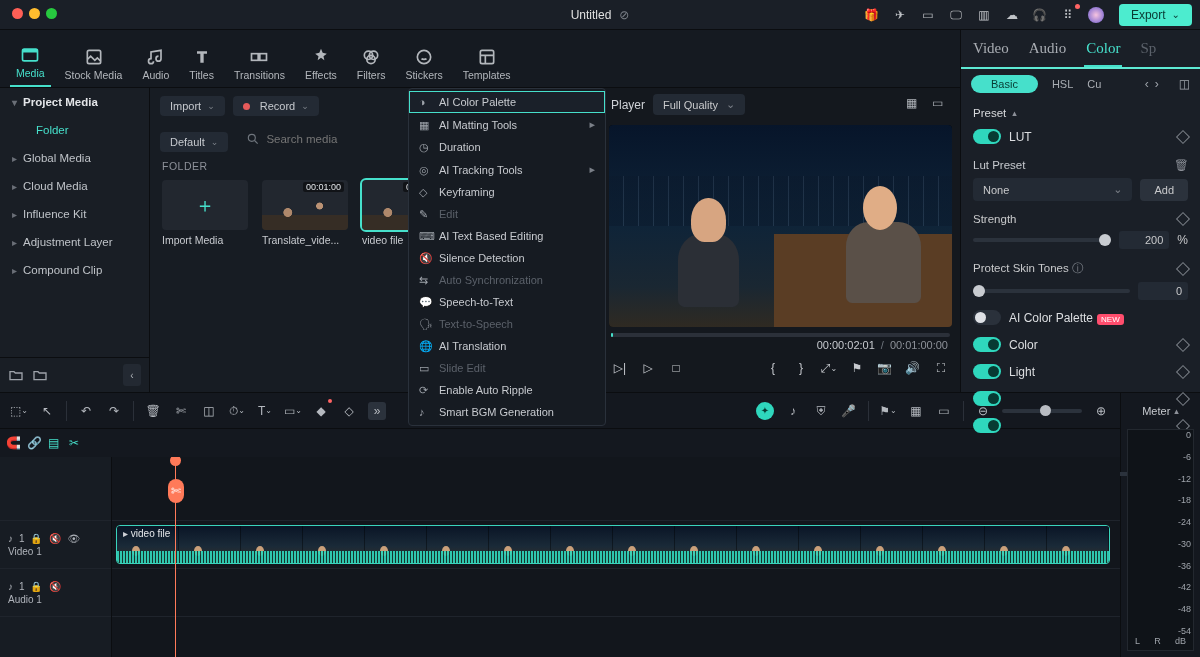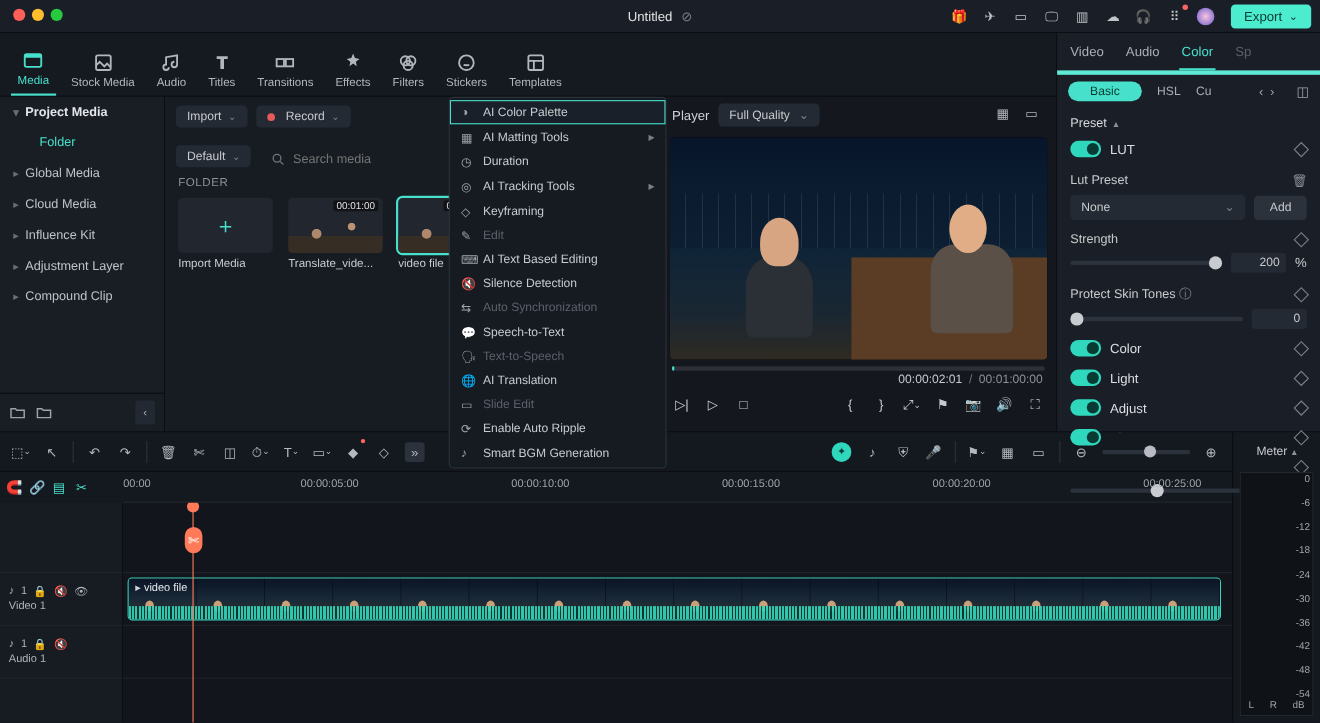--- a/index.html
+++ b/index.html
@@ -30,21 +30,21 @@
 .sidepanel { width: 150px; background: #191e25; border-right: 1px solid #0b0d10; display:flex; flex-direction:column; }
 .side-item { padding: 8px 12px; color:#bfc3c8; cursor:pointer; display:flex; align-items:center; gap:6px; font-size: 11.5px; }
 .side-item .caret { color:#6a6f77; font-size:10px; }
 .side-item.bold { font-weight:600; color:#e3e5e8; }
 .side-item.folder-highlight { color:#46e0cb; padding-left: 36px; }
 .side-bottom { margin-top:auto; display:flex; align-items:center; gap:8px; padding:6px 8px; border-top:1px solid #0b0d10; }
 .side-bottom .sicon { width:16px; height:16px; color:#9ea3aa; }
 .side-collapse { margin-left:auto; width:18px; height:22px; background:#232932; border-radius:3px; display:flex; align-items:center; justify-content:center; color:#aeb2b8; font-size:10px; }
 
 .libcol { flex:1; display:flex; flex-direction:column; background:#171c23; position:relative; }
-.librow { display:flex; align-items:flex-end; gap:8px; padding: 8px 10px; }
+.librow { display:flex; align-items:flex-start; gap:8px; padding: 8px 10px; }
 .pill { background:#232a34; padding:4px 10px; border-radius:4px; display:flex; align-items:center; gap:6px; color:#c6c9ce; cursor:pointer; font-size:11px; }
 .pill .car { color:#7b8088; font-size:9px; }
 .rec-dot { width:7px; height:7px; background:#e65a5a; border-radius:50%; display:inline-block; margin-right:4px; }
 .search { flex:1; display:flex; align-items:center; gap:6px; color:#6f757d; padding-left:10px; }
 .search input { background:transparent; border:none; color:#c9ccd0; outline:none; flex:1; font-size:11.5px; }
 .section-label { padding: 0 12px 4px; color:#8d9199; font-size:10.5px; letter-spacing:.5px; }
 
 .thumbs { display:flex; gap:14px; padding: 4px 12px 12px; flex-wrap:wrap; }
 .thumb { width:86px; display:flex; flex-direction:column; gap:4px; font-size:10.5px; color:#c7cacf; }
 .thumb .box { width:86px; height:50px; background:#22272f; border-radius:4px; position:relative; display:flex; align-items:center; justify-content:center; overflow:hidden; }
@@ -85,21 +85,21 @@
 .viewer .p2b { position:absolute; bottom:12%; right:9%; width:22%; height:40%; background:#5a5048; border-radius:30% 30% 8% 8%; }
 .progress { margin:6px 10px 0; height:4px; background:#2b3039; border-radius:2px; position:relative; }
 .progress .fill { position:absolute; left:0; top:0; bottom:0; width:.5%; background:#46e0cb; border-radius:2px; }
 .timecode { display:flex; justify-content:flex-end; gap:6px; padding:2px 12px 0; font-size:11px; color:#c7cacf; }
 .timecode .sep { color:#6f757d; }
 .ctrls { display:flex; align-items:center; gap:10px; padding:8px 10px; }
 .ctrls .cicn { width:18px; height:18px; color:#c6c9ce; display:flex; align-items:center; justify-content:center; }
 .ctrls .gap { flex:1; }
 
 
-.rtabs { display:flex; padding: 6px 10px 0; gap:16px; font-size:12px; border-bottom:4px solid #5eead4; }
+.rtabs { display:flex; padding: 6px 10px 0; gap:16px; font-size:15px; border-bottom:2px solid #5eead4;font-family:Liberation Serif, serif; }
 .rtab { padding:4px 2px 8px; color:#a9adb3; cursor:pointer; }
 .rtab.active { color:#46e0cb; border-bottom:2px solid #46e0cb; }
 .rtab.fade { color:#5b616a; }
 .rsubs { display:flex; align-items:center; gap:14px; padding:6px 10px; }
 .rsub { font-size:11px; color:#a9adb3; cursor:pointer; }
 .rsub.active { background:#46e0cb; color:#073b33; padding:3px 20px; border-radius:10px; }
 .rsubs .nav { margin-left:auto; display:flex; align-items:center; gap:6px; color:#9fa4ab; }
 .sectitle { display:flex; align-items:center; gap:6px; padding:8px 12px 4px; font-size:11.5px; color:#d7d9dc; }
 .sectitle .caret { color:#8d9199; font-size:9px; }
 .rowtog { display:flex; align-items:center; gap:8px; padding:6px 12px; }
@@ -537,20 +537,24 @@
         <span><span>Protect Skin Tones</span> <span style="color:#7b8088;">ⓘ</span></span>
         <div class="diamond"></div>
       </div>
     <div class="slrow">
       <div class="slider">
           <div class="knob" style="left:0;"></div>
         </div>
       <div class="valbox">0</div>
     </div>
 
+    <div class="rowtog">
+      <div class="tog"></div>
+      <div class="rlabel"><span>AI Color Palette</span><span class="badge-new">NEW</span></div>
+    </div>
     <div class="rowtog">
         <div class="tog on"></div>
         <div class="rlabel">Color</div>
         <div class="diamond"></div>
       </div>
     <div class="rowtog">
         <div class="tog on"></div>
         <div class="rlabel">Light</div>
         <div class="diamond"></div>
       </div>
@@ -622,28 +626,20 @@
       <span class="ticn">⊕</span>
     </div>
 
     <div class="ruler">
       <div class="ruler-left">
         <span class="ricn">🧲</span>
         <span class="ricn">🔗</span>
         <span class="ricn">▤</span>
         <span class="ricn">✂</span>
       </div>
-      <div class="ruler-track">
-        <div class="tick" style="left:0;"><span>00:00</span></div>
-        <div class="tick" style="left:16%;"><span>00:00:05:00</span></div>
-        <div class="tick" style="left:35%;"><span>00:00:10:00</span></div>
-        <div class="tick" style="left:54%;"><span>00:00:15:00</span></div>
-        <div class="tick" style="left:73%;"><span>00:00:20:00</span></div>
-        <div class="tick" style="left:92%;"><span>00:00:25:00</span></div>
-      </div>
     </div>
 
     <div class="tracks">
       <div class="playhead"></div>
       <div class="cutmarker">✄</div>
       <div class="trackhead">
         <div class="th-row" style="height:64px;"></div>
         <div class="th-row">
           <div class="th-col">
             <div class="icns">

